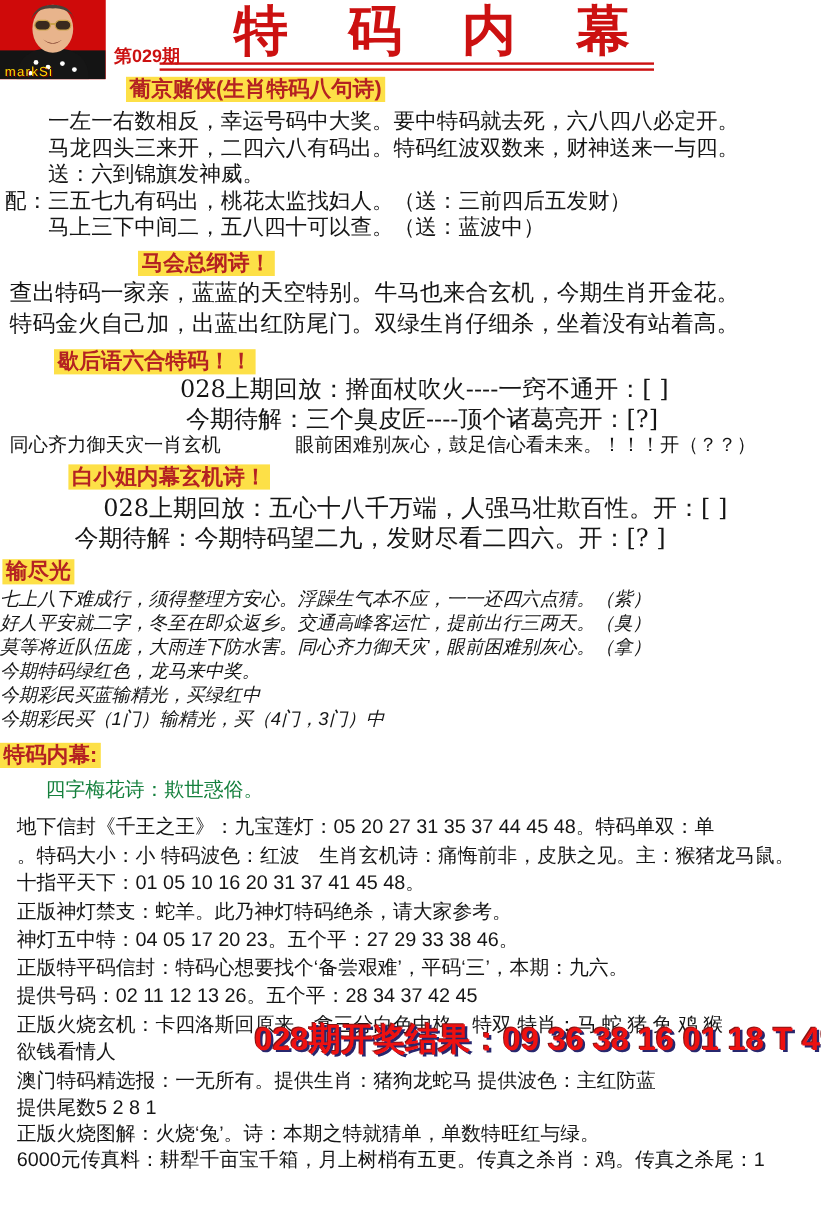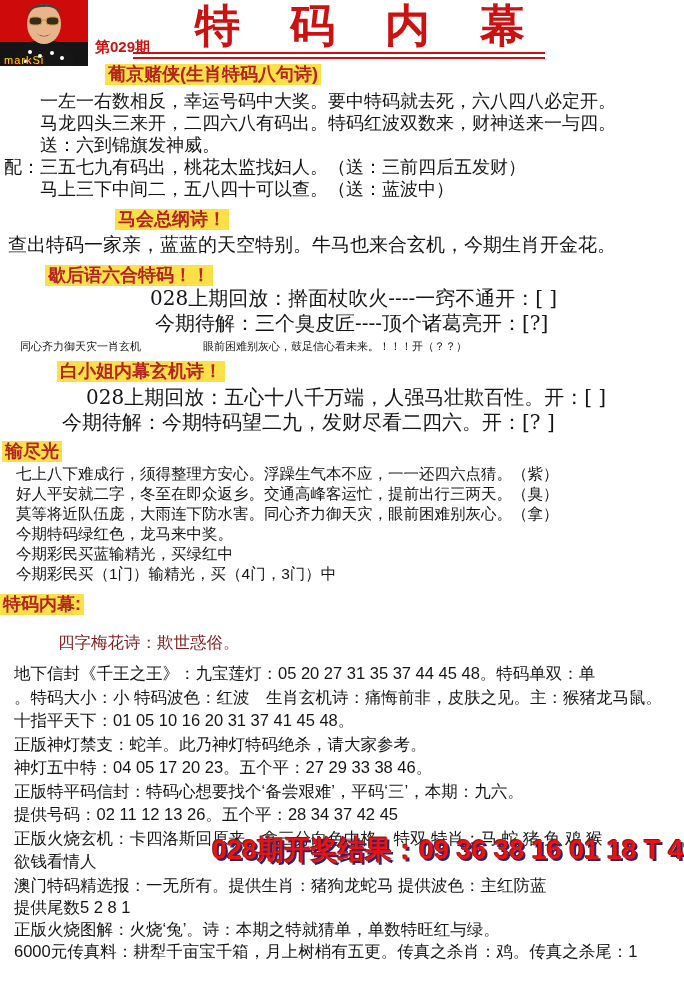--- a/index.html
+++ b/index.html
@@ -51,32 +51,32 @@
   .mahui-head{margin:9px 0 0 115px;}
   .mahui-lines{margin-top:2px;padding-left:8px;font-size:19px;line-height:26px;}
   
   .xh-head{margin:7px 0 0 45px;}
   .kai{
     font-family:"DejaVu Serif", serif;
     font-size:20px;line-height:25px;white-space:nowrap;
   }
   .kai.k1{margin-left:150px;}
   .kai.k2{margin-left:155px;}
-  .note{font-size:11px;line-height:20px;padding-left:20px;white-space:nowrap;}
+  .note{font-size:16px;line-height:20px;padding-left:8px;white-space:nowrap;}
   .note .gap{display:inline-block;width:62px;}
   
   .bx-head{margin:5px 0 0 57px;}
   .bx1{margin-left:86px;margin-top:3px;}
   .bx2{margin-left:62px;}
   
   .shu-head{margin:5px 0 0 2px;font-size:19px;}
-  .shu{padding-left:16px;font-size:15.5px;line-height:20px;margin-top:2px;}
+  .shu{font-size:15.5px;line-height:20px;margin-top:2px;font-style:italic;}
   
   .nm-head{margin:9px 0 0 0;font-size:19px;}
-  .nm-special{margin-top:15px;padding-left:58px;font-size:16.5px;line-height:25px;color:#7f1d1d;}
+  .nm-special{margin-top:5px;padding-left:38px;font-size:16.5px;line-height:25px;color:#15803d;}
   .nm-rows{margin-top:7px;padding-left:14px;font-size:16.5px;line-height:23.5px;}
   .banner-row{position:relative;height:23.5px;}
   .result-banner{
     position:absolute;left:198px;top:-11px;
     color:#ee1111;font-weight:900;font-size:27px;white-space:nowrap;
     text-shadow:2px 2px 0 #27276e, -1px -1px 0 #8a1515;
     letter-spacing:0px;
   }
   .nm-bottom{padding-left:14px;font-size:16.5px;line-height:22px;}
 </style>
@@ -115,20 +115,21 @@
     <div class="ln">一左一右数相反，幸运号码中大奖。要中特码就去死，六八四八必定开。</div>
     <div class="ln">马龙四头三来开，二四六八有码出。特码红波双数来，财神送来一与四。</div>
     <div class="ln">送：六到锦旗发神威。</div>
     <div class="ln outdent">配：三五七九有码出，桃花太监找妇人。（送：三前四后五发财）</div>
     <div class="ln">马上三下中间二，五八四十可以查。（送：蓝波中）</div>
   </div>
 
   <div class="mahui-head"><span class="sec-head">马会总纲诗！</span></div>
   <div class="mahui-lines">
     <div class="ln">查出特码一家亲，蓝蓝的天空特别。牛马也来合玄机，今期生肖开金花。</div>
+    <div class="ln">特码金火自己加，出蓝出红防尾门。双绿生肖仔细杀，坐着没有站着高。</div>
   </div>
 
   <div class="xh-head"><span class="sec-head">歇后语六合特码！！</span></div>
   <div class="kai k1">028上期回放：擀面杖吹火----一窍不通开：[ ]</div>
   <div class="kai k2">今期待解：三个臭皮匠----顶个诸葛亮开：[?]</div>
   <div class="note">
     <span>同心齐力御天灾一肖玄机</span><span class="gap"></span><span>眼前困难别灰心，鼓足信心看未来。！！！开（？？）</span>
   </div>
 
   <div class="bx-head"><span class="sec-head">白小姐内幕玄机诗！</span></div>

